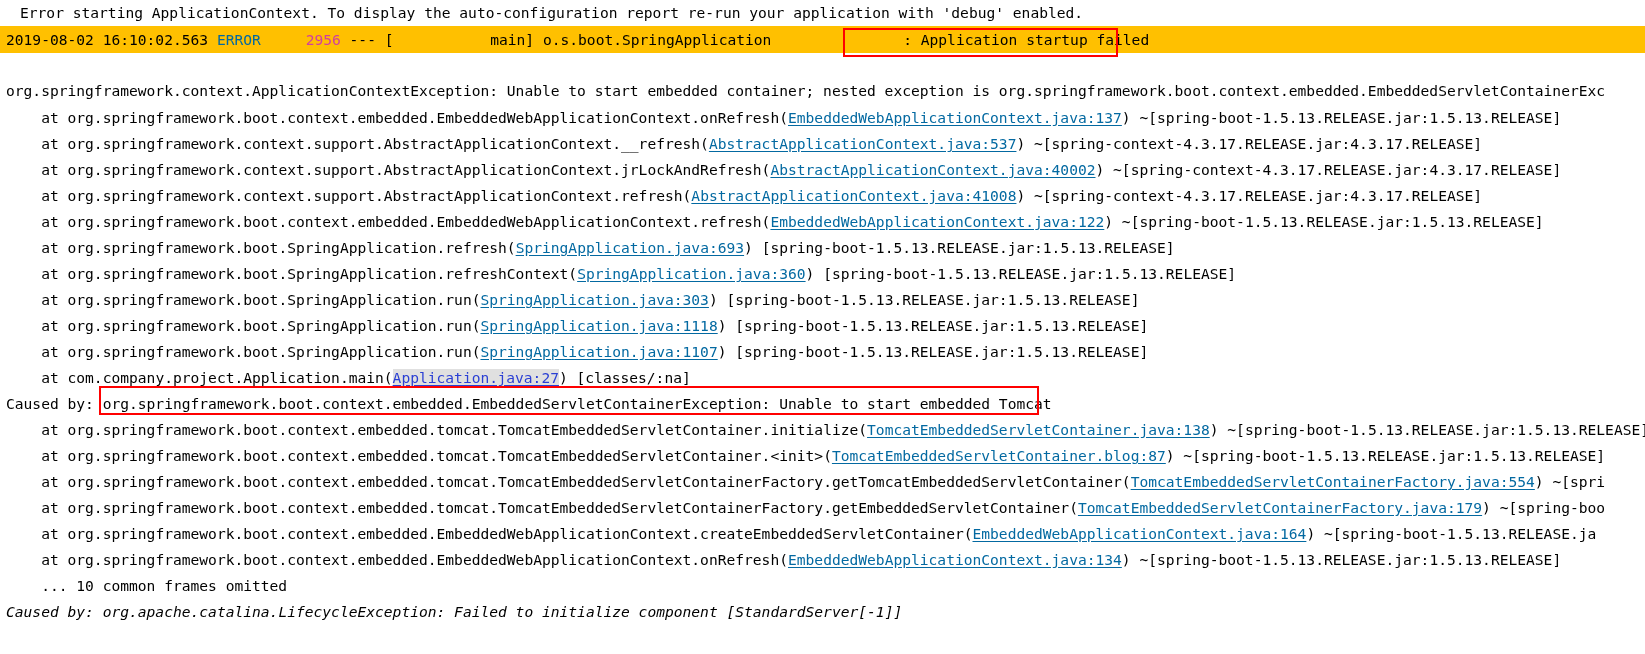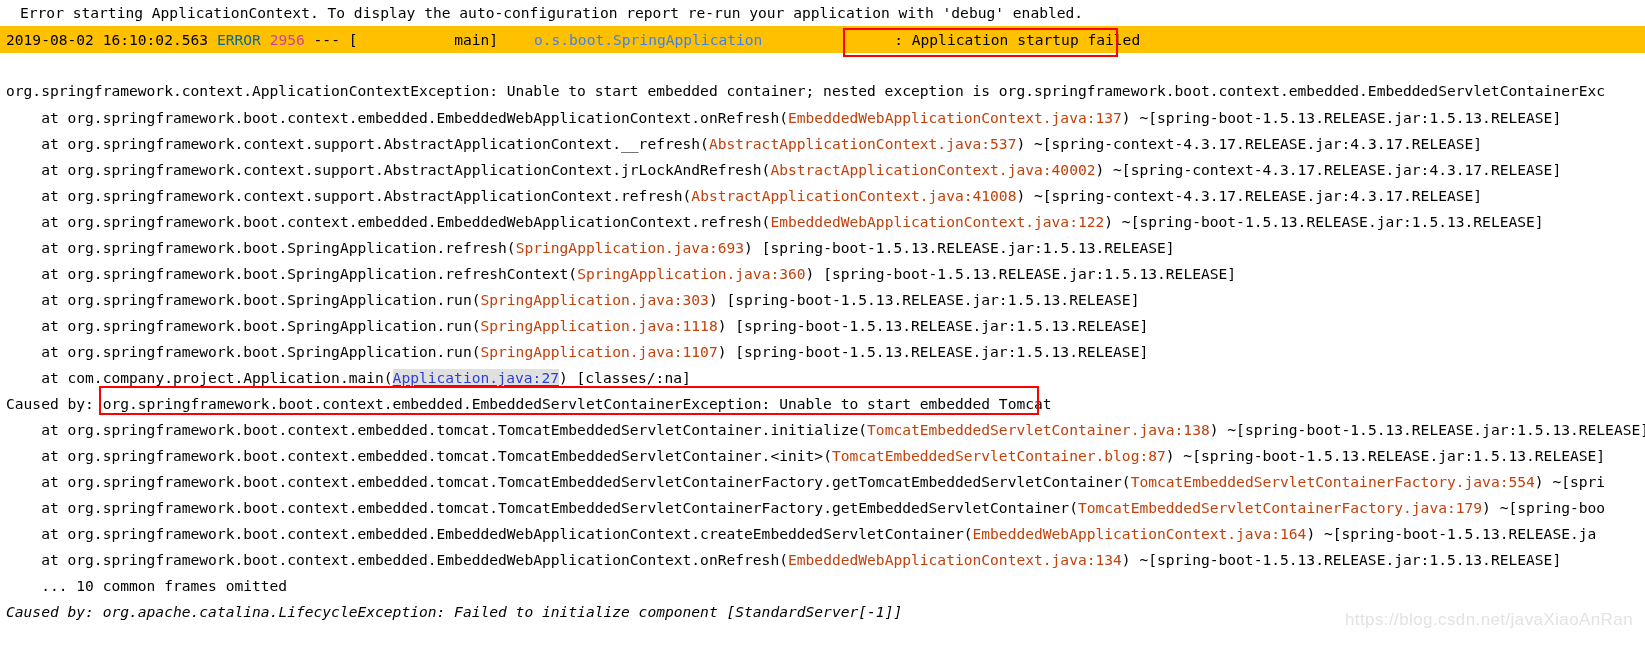--- a/index.html
+++ b/index.html
@@ -37,24 +37,25 @@
   
   .banner {
     position: absolute;
     left: 0;
     width: 1645px;
     background: #ffc000;
   }
 
   .seg { white-space: pre; }
   .red-text { color: #0369a1; }
-  .magenta-text { color: #d040a0; }
-  .cyan-text { color: #3b82f6; margin-left: 27px; }
+  .magenta-text { color: #d040a0; margin-left: 36px; }
+  .cyan-text { color: #000000; }
   .link {
-    color: #c2410c;
+    color: #0369a1;
+    text-decoration: underline;
     text-underline-offset: 2px;
   }
   .link-blue {
     color: #2a3fd4;
     text-decoration: underline;
     text-underline-offset: 2px;
   }
   .sel {
     background: #e0e0e0;
   }
@@ -145,16 +146,15 @@
   <div class="line" style="top:495px; padding-left:6px;"><span class="seg">    </span><span class="seg">at org.springframework.boot.context.embedded.tomcat.TomcatEmbeddedServletContainerFactory.getEmbeddedServletContainer(</span><span class="seg link">TomcatEmbeddedServletContainerFactory.java:179</span><span class="seg">) ~[spring-boo</span></div>
 
   <div class="line" style="top:521px; padding-left:6px;"><span class="seg">    </span><span class="seg">at org.springframework.boot.context.embedded.EmbeddedWebApplicationContext.createEmbeddedServletContainer(</span><span class="seg link">EmbeddedWebApplicationContext.java:164</span><span class="seg">) ~[spring-boot-1.5.13.RELEASE.ja</span></div>
 
   <div class="line" style="top:547px; padding-left:6px;"><span class="seg">    </span><span class="seg">at org.springframework.boot.context.embedded.EmbeddedWebApplicationContext.onRefresh(</span><span class="seg link">EmbeddedWebApplicationContext.java:134</span><span class="seg">) ~[spring-boot-1.5.13.RELEASE.jar:1.5.13.RELEASE]</span></div>
 
   <div class="line" style="top:573px; padding-left:6px;">    ... 10 common frames omitted</div>
 
   <div class="line" style="top:599px; padding-left:6px;font-style:italic;"><span class="seg">Caused by: </span><span class="seg">org.apache.catalina.LifecycleException: Failed to initialize component [StandardServer[-1]]</span></div>
 
-  <div class="watermark">https://blog.csdn.net/javaXiaoAnRan</div>
 
   <div class="scroll-hint"></div>
 </div>
 
 </body></html>

